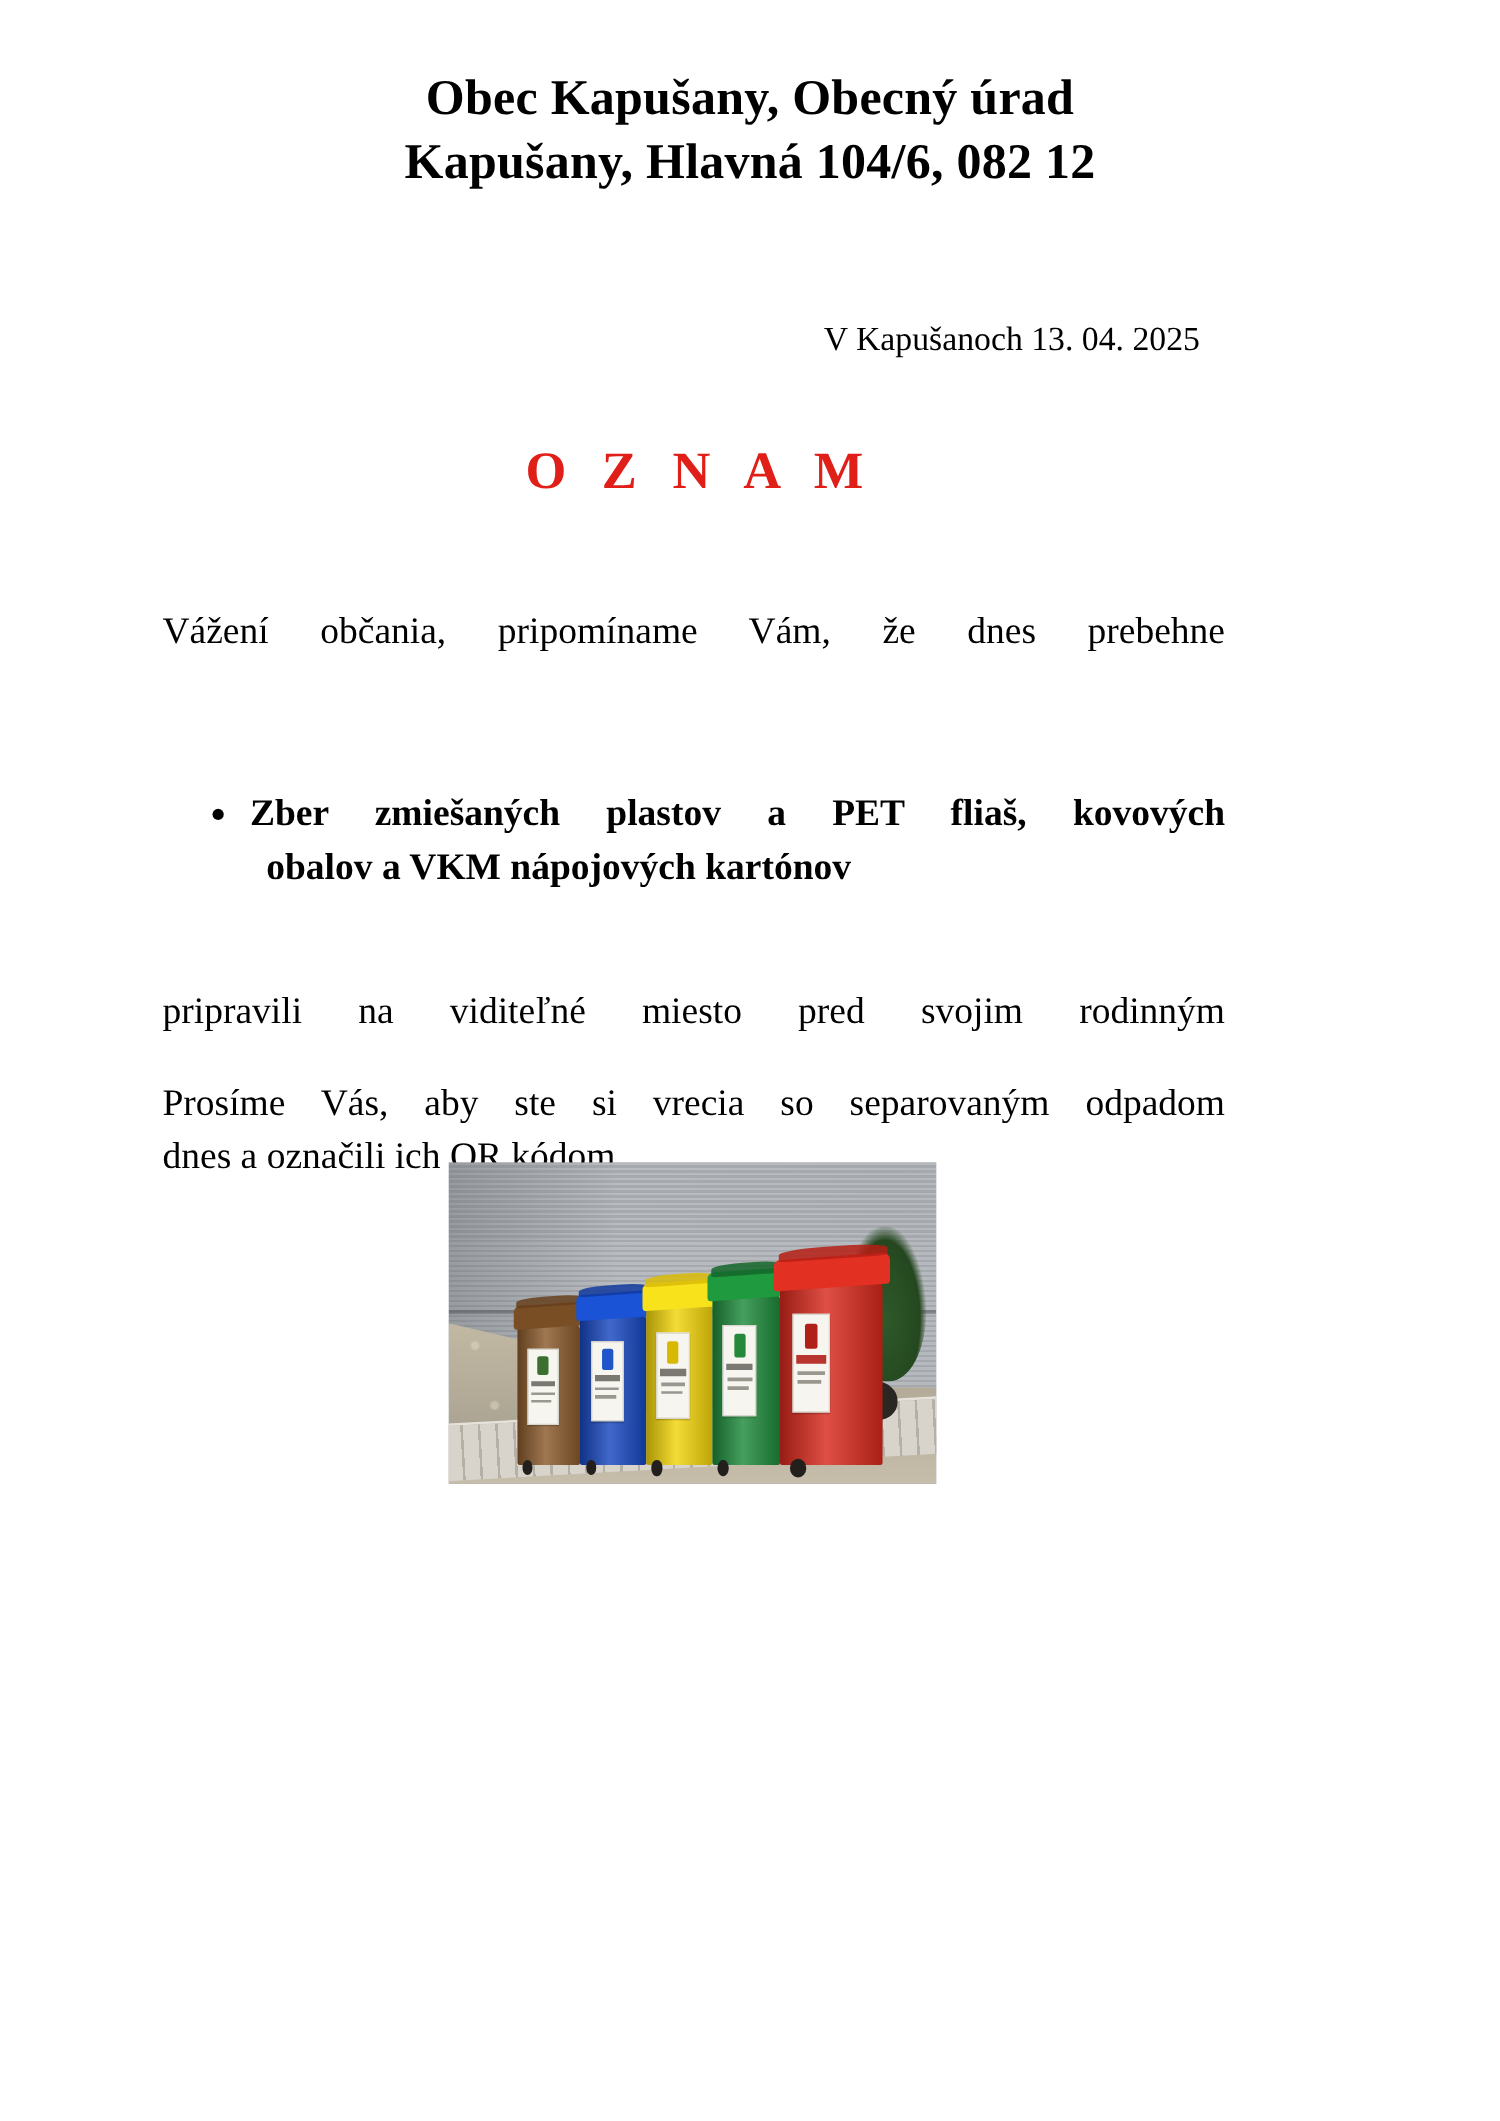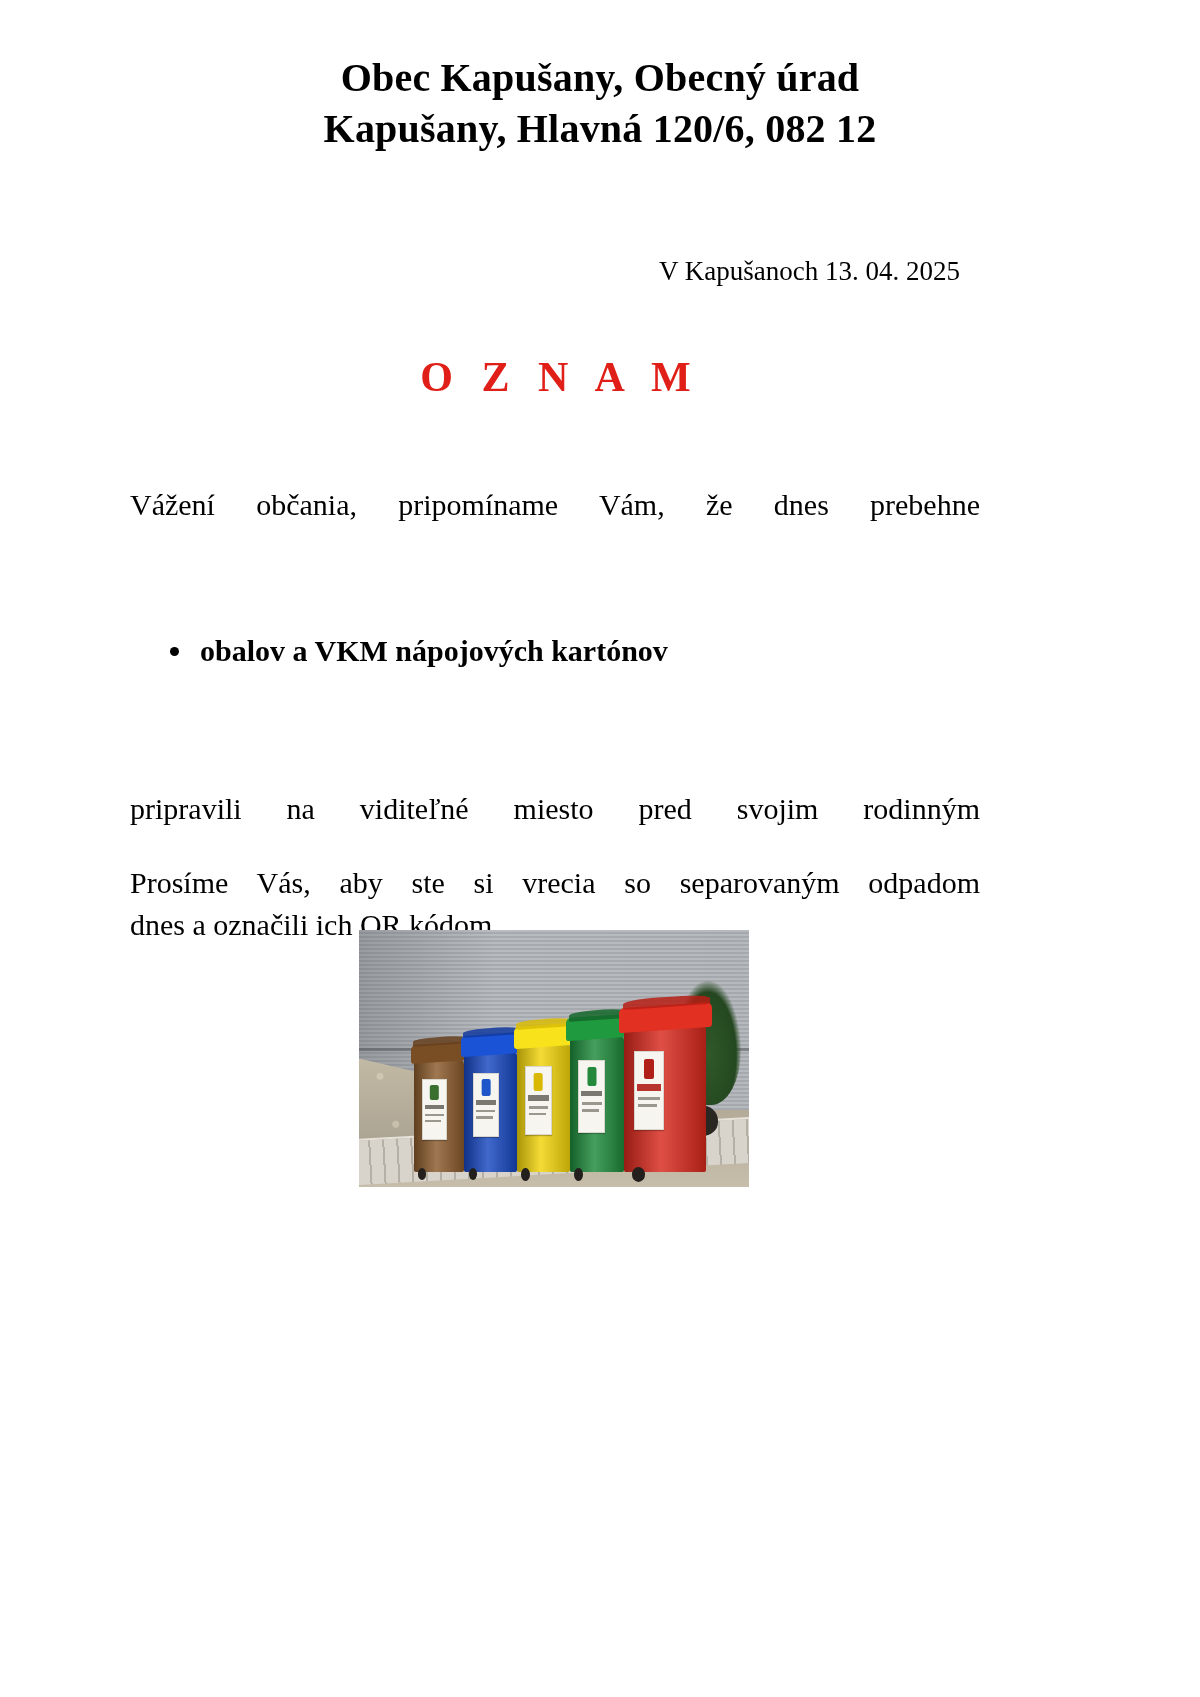--- a/index.html
+++ b/index.html
@@ -95,20 +95,21 @@
     border-radius: 50%;
   }
   .bullet-item .l1 {
     display: block;
     text-align: justify;
     text-align-last: justify;
   }
   .bullet-item .l2 {
     display: block;
     text-align: left;
+    margin-left: 13px;
   }
   .just-line {
     display: block;
     text-align: justify;
     text-align-last: justify;
     margin-top: 32px;
   }
   .left-line {
     display: block;
     text-align: left;
@@ -293,34 +294,35 @@
     border-radius: 50%;
   }
 </style>
 </head>
 <body>
 
 <div class="page">
 
   <div class="header-block">
     <div class="header-line">Obec Kapušany, Obecný úrad</div>
-    <div class="header-line">Kapušany, Hlavná 120/6, 082 12</div>
+    <div class="header-line">Kapušany, Hlavná 104/6, 082 12</div>
   </div>
 
   <div class="date-line">V Kapušanoch 13. 04. 2025</div>
 
   <div class="oznam">O Z N A M</div>
 
   <div class="para p1">
     <span class="just-line">Vážení občania, pripomíname Vám,  že dnes prebehne</span>
   </div>
 
   <ul class="bullet-list">
     <li class="bullet-item">
       <span class="bullet-dot"></span>
+      <span class="l1">Zber zmiešaných plastov a PET fliaš, kovových</span>
       <span class="l2">obalov a VKM nápojových kartónov</span>
     </li>
   </ul>
 
   <div class="para p2">
     <span class="just-line">pripravili na viditeľné miesto pred svojim rodinným</span>
     <span class="just-line">Prosíme Vás, aby ste si vrecia so separovaným odpadom</span>
     <span class="left-line">dnes a označili ich QR kódom.</span>
   </div>
 

